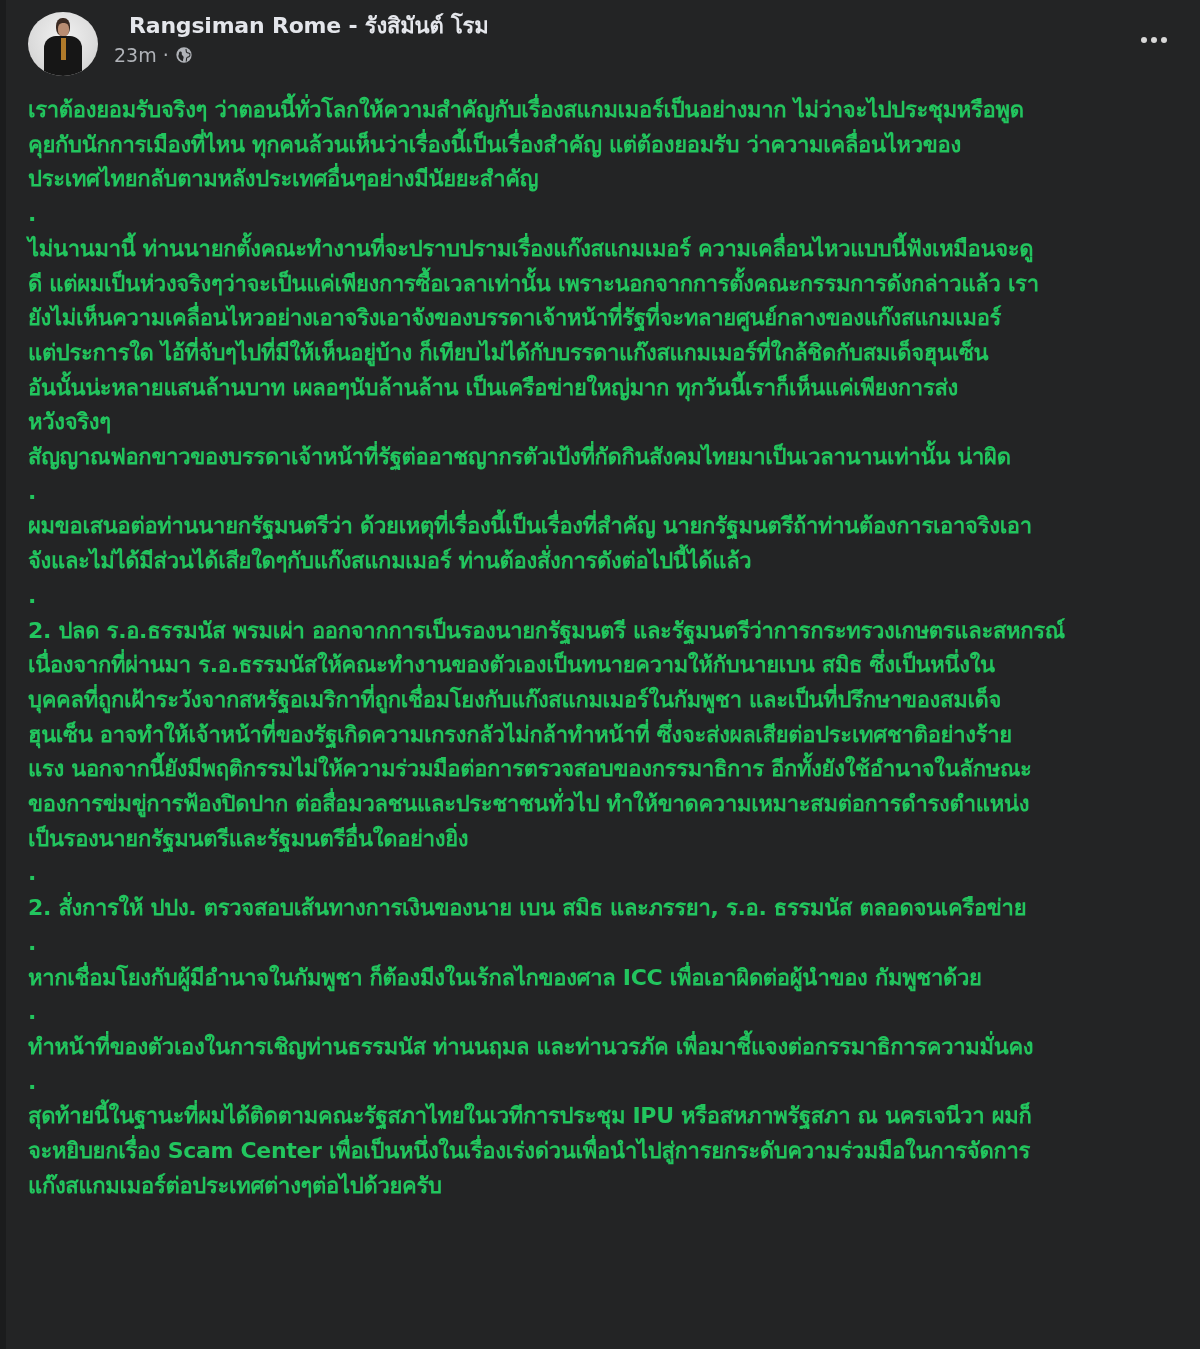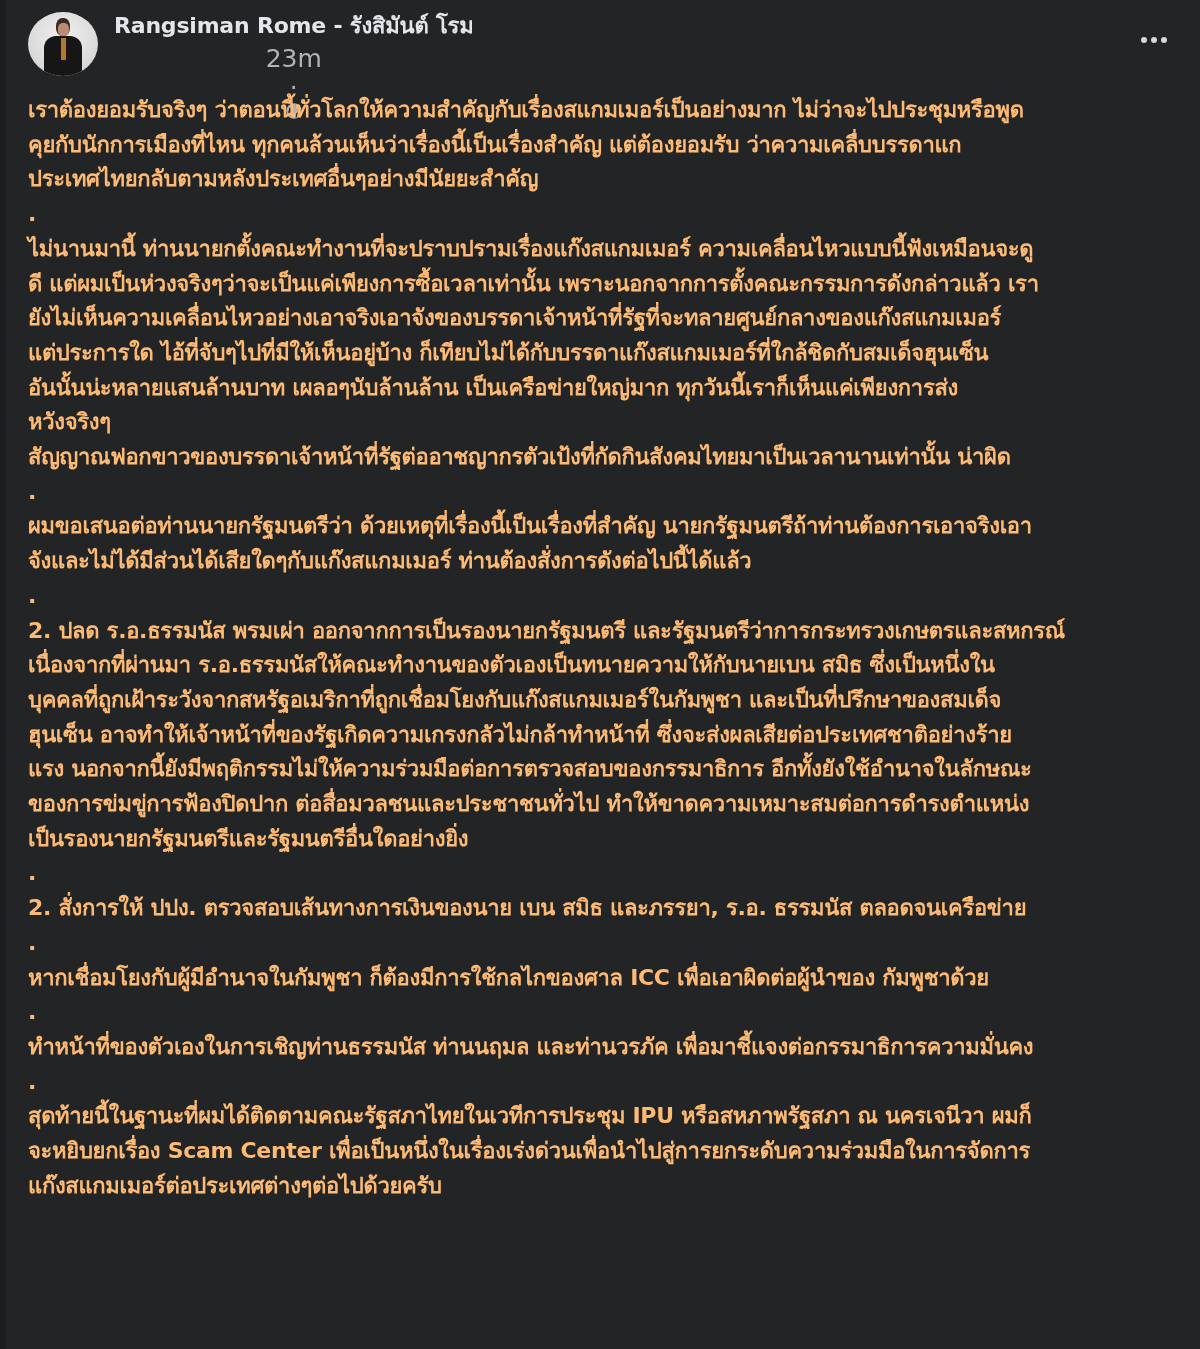--- a/index.html
+++ b/index.html
@@ -66,28 +66,28 @@
   .meta {
     margin-left: 16px;
     margin-top: 0px;
   }
   .author {
     font-size: 22px;
     font-weight: bold;
     color: #e4e6eb;
     line-height: 28px;
     letter-spacing: -0.2px;
+    margin-left: 15px;
   }
   .sub {
     display: flex;
     align-items: center;
     margin-top: 4px;
-    font-size: 25px;
+    font-size: 19px;
     color: #b0b3b8;
-    flex-direction: column;
   }
   .sub .dot {
     margin: 0 6px;
   }
   .globe {
     width: 18px; height: 18px;
     display: inline-block;
   }
   .more-btn {
     position: absolute;
@@ -107,21 +107,21 @@
     background: #d8d8d8;
     display: block;
   }
   .post-body {
     position: absolute;
     left: 28px;
     top: 93px;
     width: 1150px;
     font-size: 22px;
     line-height: 34.7px;
-    color: #fdba74;
+    color: #22c55e;
     font-weight: bold;
     letter-spacing: -0.3px;
   }
   .para {
     margin: 0;
     white-space: normal;
   }
   .sep {
     margin: 0;
     height: 34.7px;
@@ -156,21 +156,21 @@
 
 <div class="more-btn">
   <span></span>
   <span></span>
   <span></span>
 </div>
 
 <div class="post-body" id="post-body">
     <div class="para">
       <div>เราต้องยอมรับจริงๆ ว่าตอนนี้ทั่วโลกให้ความสำคัญกับเรื่องสแกมเมอร์เป็นอย่างมาก ไม่ว่าจะไปประชุมหรือพูด</div>
-      <div>คุยกับนักการเมืองที่ไหน ทุกคนล้วนเห็นว่าเรื่องนี้เป็นเรื่องสำคัญ แต่ต้องยอมรับ ว่าความเคลื่บบรรดาแก</div>
+      <div>คุยกับนักการเมืองที่ไหน ทุกคนล้วนเห็นว่าเรื่องนี้เป็นเรื่องสำคัญ แต่ต้องยอมรับ ว่าความเคลื่อนไหวของ</div>
       <div>ประเทศไทยกลับตามหลังประเทศอื่นๆอย่างมีนัยยะสำคัญ</div>
     </div>
     <div class="sep">.</div>
     <div class="para">
       <div>ไม่นานมานี้ ท่านนายกตั้งคณะทำงานที่จะปราบปรามเรื่องแก๊งสแกมเมอร์ ความเคลื่อนไหวแบบนี้ฟังเหมือนจะดู</div>
       <div>ดี แต่ผมเป็นห่วงจริงๆว่าจะเป็นแค่เพียงการซื้อเวลาเท่านั้น เพราะนอกจากการตั้งคณะกรรมการดังกล่าวแล้ว เรา</div>
       <div>ยังไม่เห็นความเคลื่อนไหวอย่างเอาจริงเอาจังของบรรดาเจ้าหน้าที่รัฐที่จะทลายศูนย์กลางของแก๊งสแกมเมอร์</div>
       <div>แต่ประการใด ไอ้ที่จับๆไปที่มีให้เห็นอยู่บ้าง ก็เทียบไม่ได้กับบรรดาแก๊งสแกมเมอร์ที่ใกล้ชิดกับสมเด็จฮุนเซ็น</div>
       <div>อันนั้นน่ะหลายแสนล้านบาท เผลอๆนับล้านล้าน เป็นเครือข่ายใหญ่มาก ทุกวันนี้เราก็เห็นแค่เพียงการส่ง</div>
       <div>หวังจริงๆ</div>
@@ -190,21 +190,21 @@
       <div>แรง นอกจากนี้ยังมีพฤติกรรมไม่ให้ความร่วมมือต่อการตรวจสอบของกรรมาธิการ อีกทั้งยังใช้อำนาจในลักษณะ</div>
       <div>ของการข่มขู่การฟ้องปิดปาก ต่อสื่อมวลชนและประชาชนทั่วไป ทำให้ขาดความเหมาะสมต่อการดำรงตำแหน่ง</div>
       <div>เป็นรองนายกรัฐมนตรีและรัฐมนตรีอื่นใดอย่างยิ่ง</div>
     </div>
     <div class="sep">.</div>
     <div class="para">
       <div>2. สั่งการให้ ปปง. ตรวจสอบเส้นทางการเงินของนาย เบน สมิธ และภรรยา, ร.อ. ธรรมนัส ตลอดจนเครือข่าย</div>
     </div>
     <div class="sep">.</div>
     <div class="para">
-      <div>หากเชื่อมโยงกับผู้มีอำนาจในกัมพูชา ก็ต้องมีการใช้กลไกของศาล ICC เพื่อเอาผิดต่อผู้นำของ กัมพูชาด้วย</div>
+      <div>หากเชื่อมโยงกับผู้มีอำนาจในกัมพูชา ก็ต้องมีงในเร้กลไกของศาล ICC เพื่อเอาผิดต่อผู้นำของ กัมพูชาด้วย</div>
     </div>
     <div class="sep">.</div>
     <div class="para">
       <div>ทำหน้าที่ของตัวเองในการเชิญท่านธรรมนัส ท่านนฤมล และท่านวรภัค เพื่อมาชี้แจงต่อกรรมาธิการความมั่นคง</div>
     </div>
     <div class="sep">.</div>
     <div class="para">
       <div>สุดท้ายนี้ในฐานะที่ผมได้ติดตามคณะรัฐสภาไทยในเวทีการประชุม IPU หรือสหภาพรัฐสภา ณ นครเจนีวา ผมก็</div>
       <div>จะหยิบยกเรื่อง Scam Center เพื่อเป็นหนึ่งในเรื่องเร่งด่วนเพื่อนำไปสู่การยกระดับความร่วมมือในการจัดการ</div>
       <div>แก๊งสแกมเมอร์ต่อประเทศต่างๆต่อไปด้วยครับ</div>

